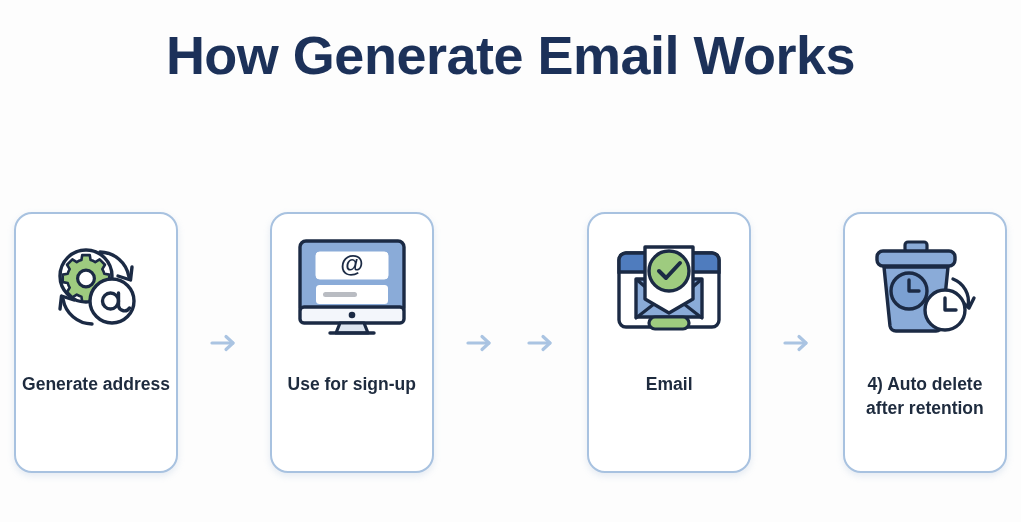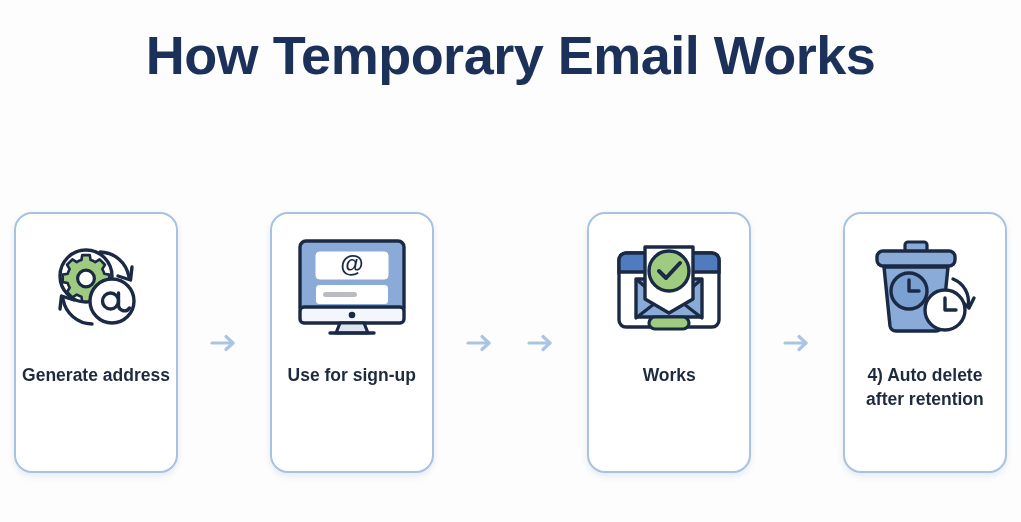--- a/index.html
+++ b/index.html
@@ -68,39 +68,39 @@
     padding-top: 6px;
     box-sizing: border-box;
   }
   .card-label {
     font-size: 17.5px;
     font-weight: bold;
     color: #1e2b3e;
     text-align: center;
     line-height: 1.38;
     padding: 0 6px;
-    margin-top: 9px;
+    margin-top: 18px;
     font-family: "Liberation Sans", sans-serif;
   }
   .arrow {
     flex: 0 0 auto;
     width: 32px;
     height: 261px;
     display: flex;
     align-items: center;
     justify-content: center;
   }
   .arrow svg { display: block; }
 </style>
 </head>
 <body>
 
 <div class="page">
 
-  <div class="title">How Temporary Email Works</div>
+  <div class="title">How Generate Email Works</div>
 
   <div class="flow">
 
     <div class="card">
       <div class="card-icon">
         <svg width="104" height="104" viewBox="0 0 104 104" aria-hidden="true">
           <g fill="none" stroke="#1b2a44" stroke-width="3.4" stroke-linecap="round" stroke-linejoin="round">
             <path d="M56 17 A30 30 0 0 1 85 42"></path>
             <path d="M88 32 L86.5 45 L74 41"></path>
             <path d="M48 89 A30 30 0 0 1 19 64"></path>
@@ -182,21 +182,21 @@
           <path d="M11 27 a7 7 0 0 1 7 -7 h86 a7 7 0 0 1 7 7 v12 H11 Z" fill="#4f7cbe" stroke="#1b2a44" stroke-width="3.4"></path>
           <path d="M28 46 L61 46 L94 46 L94 84 H28 Z" fill="#8aabd8" stroke="#1b2a44" stroke-width="3.4" stroke-linejoin="round"></path>
           <path d="M28 46 L61 74 L94 46" fill="none" stroke="#1b2a44" stroke-width="3.4" stroke-linejoin="round"></path>
           <path d="M28 85 L55 64 M94 85 L67 64" stroke="#1b2a44" stroke-width="3.2" stroke-linecap="round"></path>
           <path d="M37 14 H85 V66 L61 80 L37 66 Z" fill="#ffffff" stroke="#1b2a44" stroke-width="3.4" stroke-linejoin="round"></path>
           <circle cx="61" cy="38" r="20" fill="#9ecb7f" stroke="#1b2a44" stroke-width="3.4"></circle>
           <path d="M51 38 L58 45 L72 30" fill="none" stroke="#1b2a44" stroke-width="4" stroke-linecap="round" stroke-linejoin="round"></path>
           <rect x="41" y="84" width="40" height="12" rx="6" fill="#9ecb7f" stroke="#1b2a44" stroke-width="3.2"></rect>
         </svg>
       </div>
-      <div class="card-label">Works</div>
+      <div class="card-label">Email</div>
     </div>
 
     <div class="arrow">
       <span>
         <svg width="30" height="24" viewBox="0 0 30 24" aria-hidden="true">
           <g fill="none" stroke="#aac4e2" stroke-width="3.2" stroke-linecap="round" stroke-linejoin="round">
             <path d="M3 12 H24"></path>
             <path d="M17 5.5 L24 12 L17 18.5"></path>
           </g>
         </svg>

